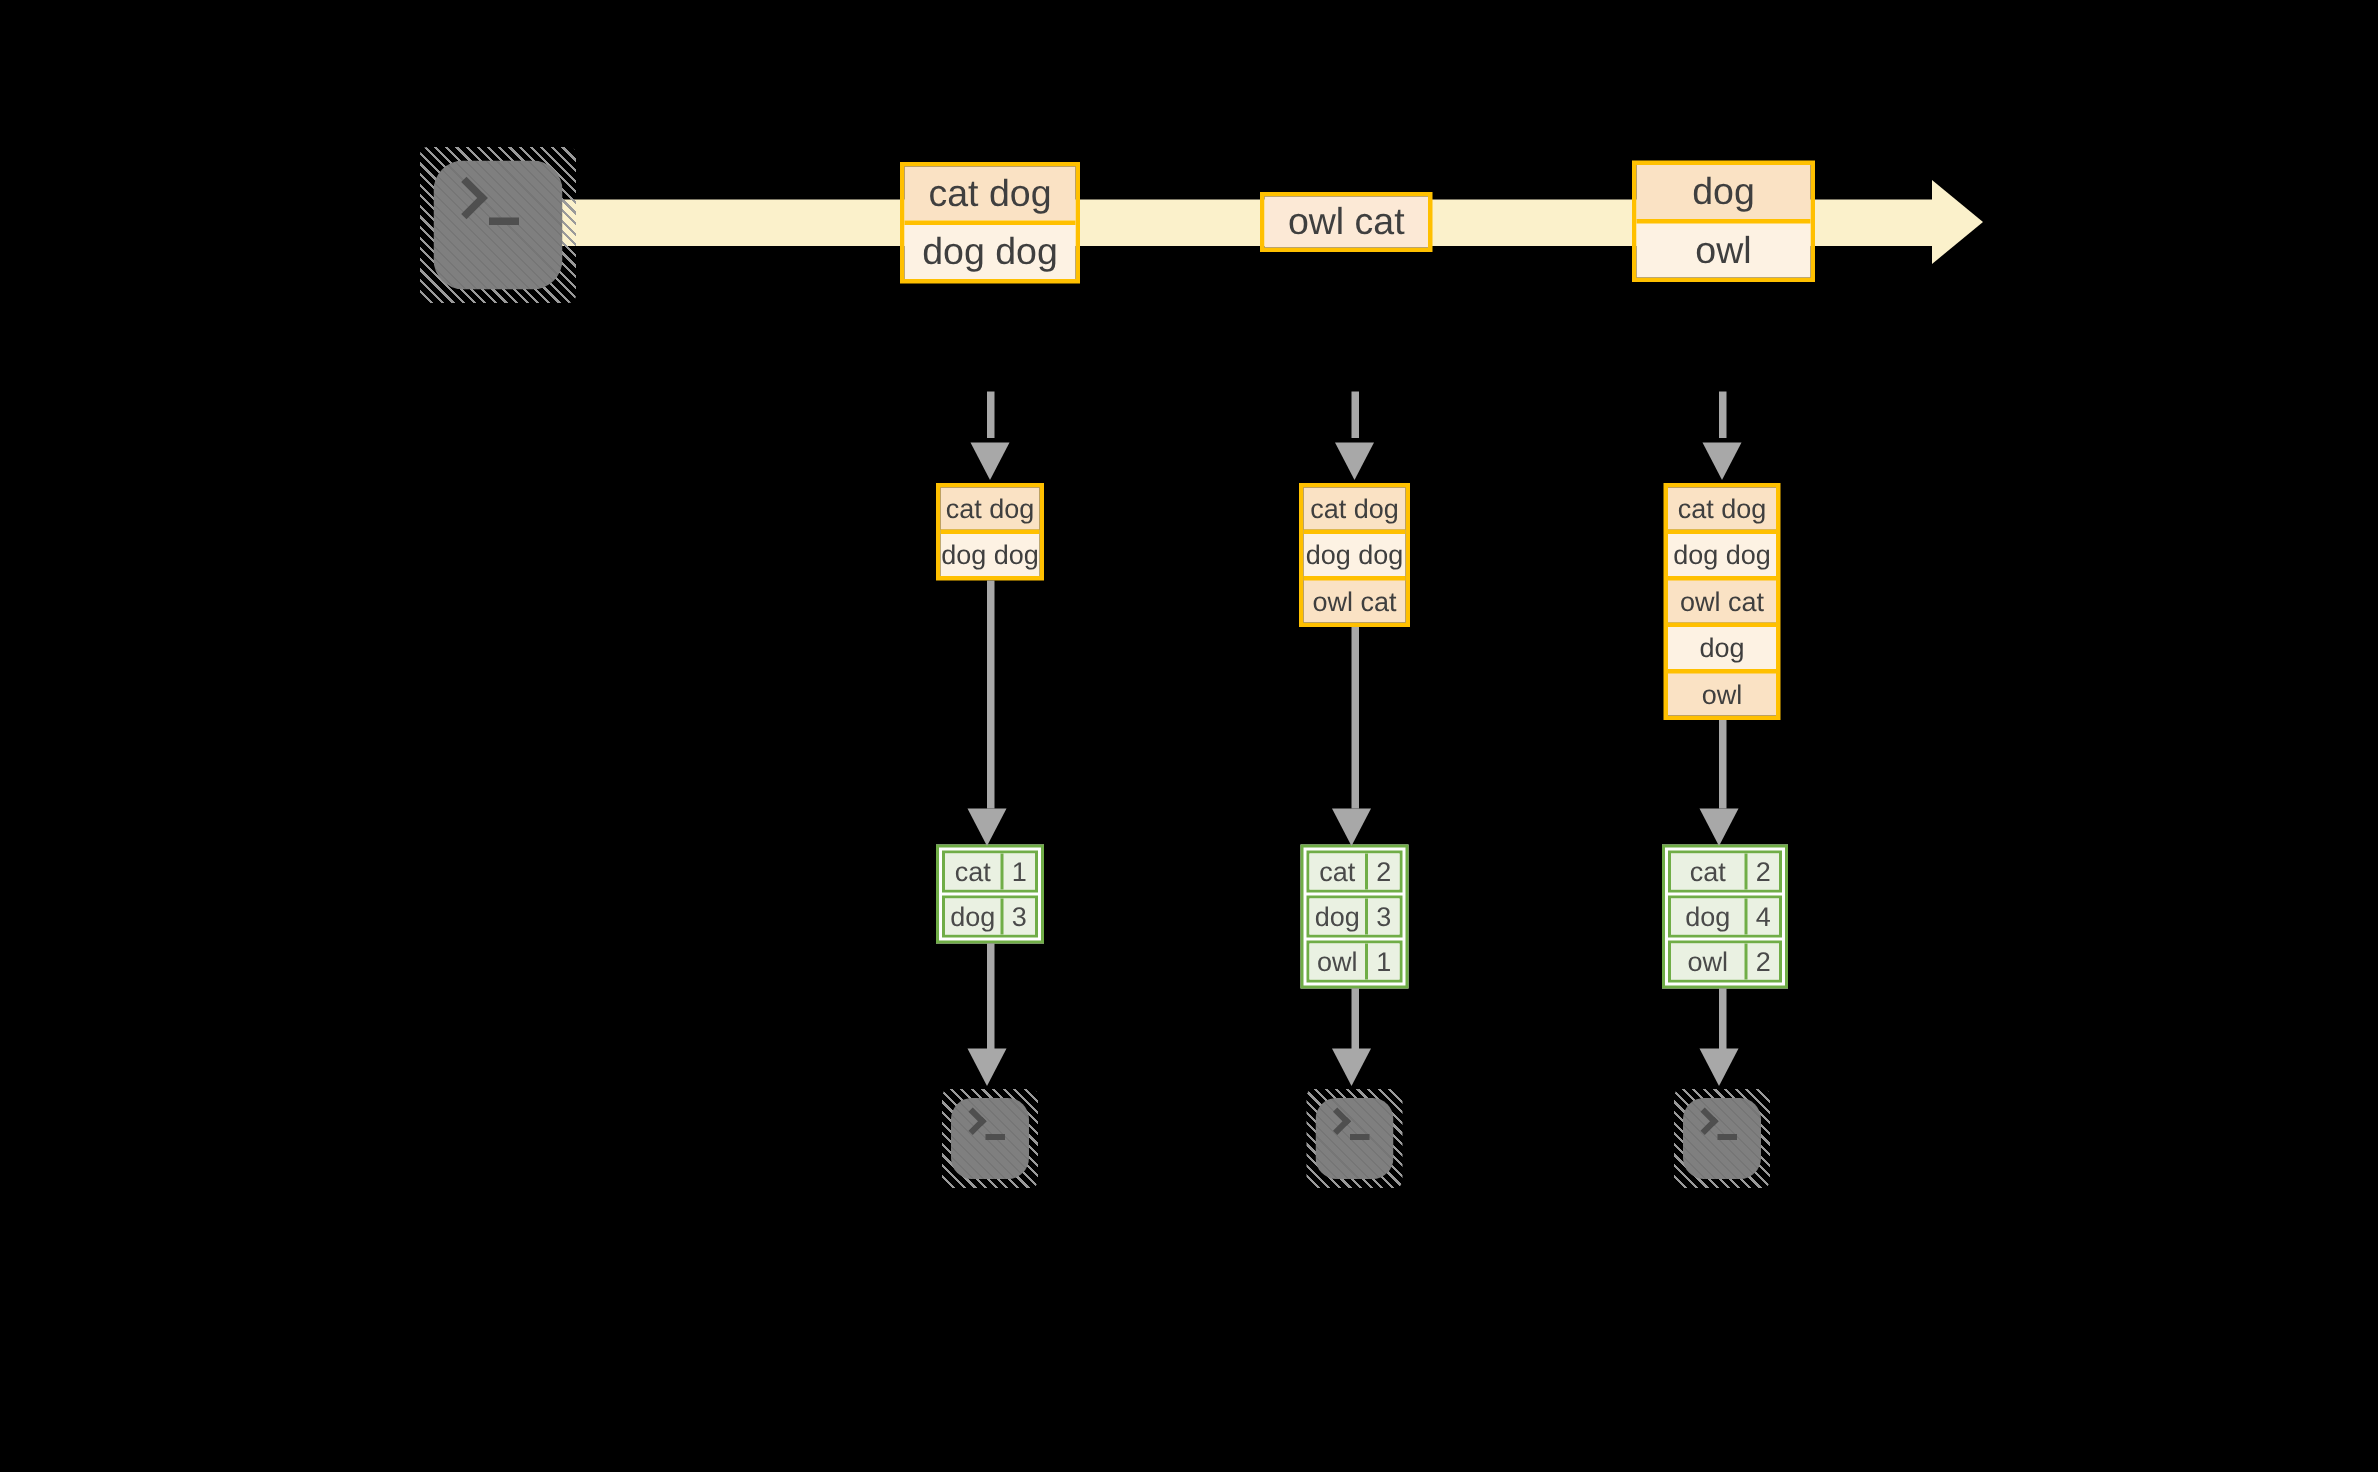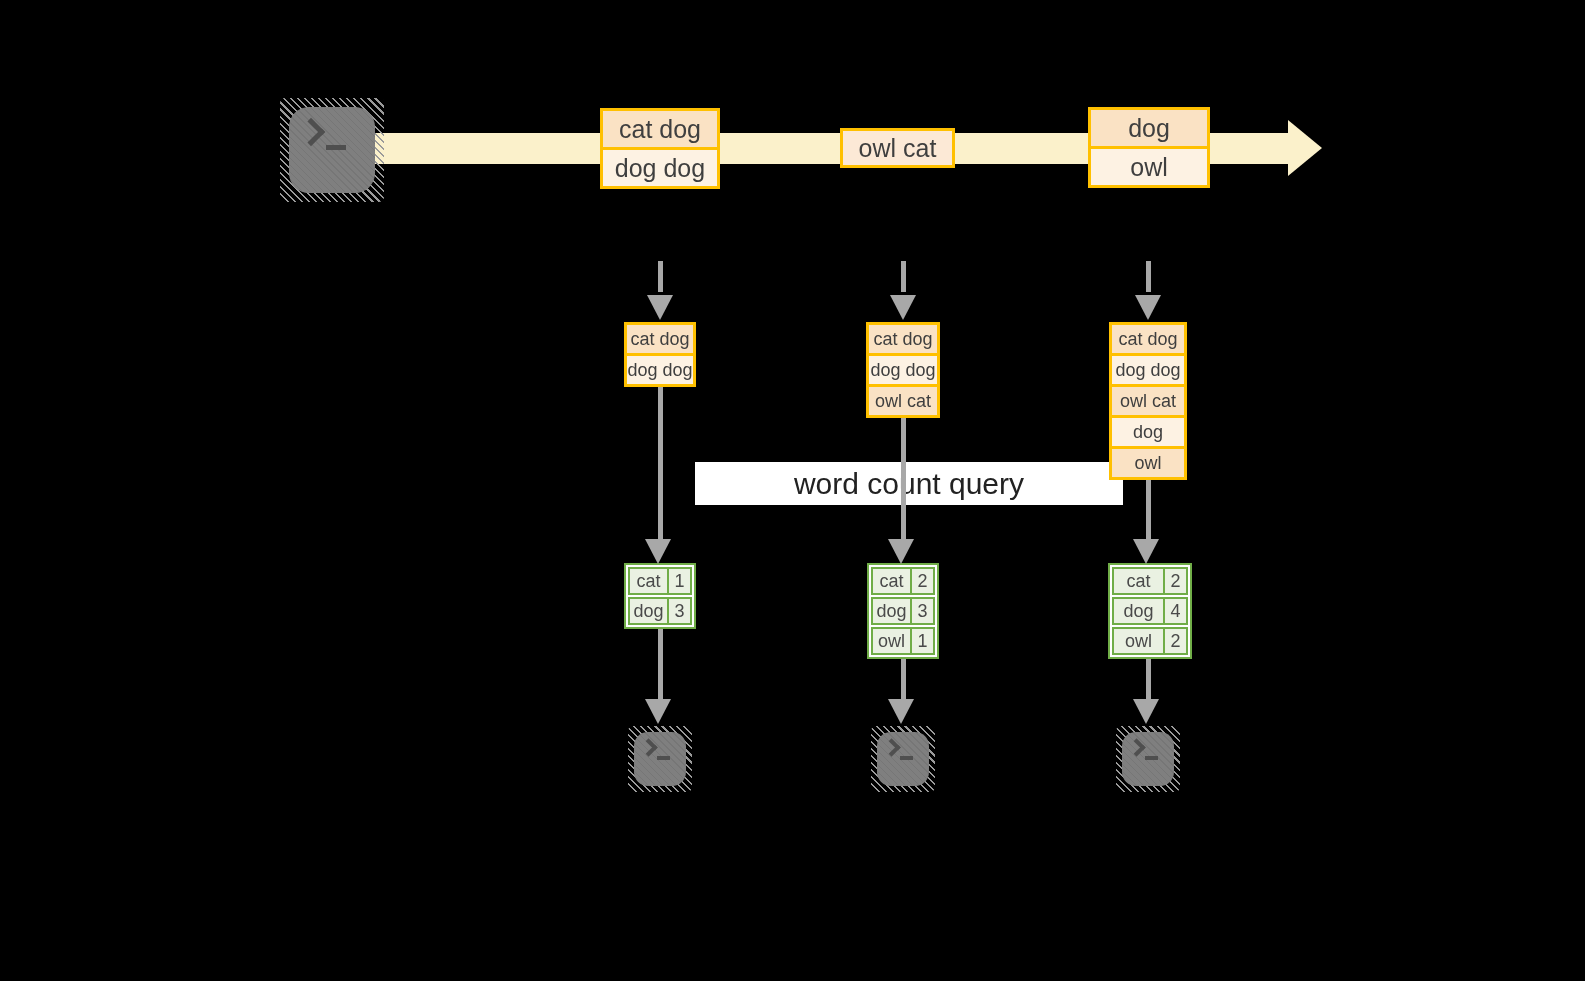--- a/index.html
+++ b/index.html
@@ -111,21 +111,20 @@
       <div class="srow shade-dark">owl cat</div>
     </div>
   <div class="stack" style="left:1109px;top:322px;width:78px;">
       <div class="srow shade-dark">cat dog</div>
       <div class="srow shade-light">dog dog</div>
       <div class="srow shade-dark">owl cat</div>
       <div class="srow shade-light">dog</div>
       <div class="srow shade-dark">owl</div>
     </div>
 
-  <div class="qbox">word count query</div>
 
   <div class="aline" style="left:658px;top:387px;height:152px;"></div>
   <div class="ahead" style="left:645px;top:539px;"></div>
   <div class="aline" style="left:901px;top:418px;height:121px;"></div>
   <div class="ahead" style="left:888px;top:539px;"></div>
   <div class="aline" style="left:1146px;top:480px;height:59px;"></div>
   <div class="ahead" style="left:1133px;top:539px;"></div>
 
   <div class="gtable" style="left:624px;width:72px;">
       <div class="grow">

